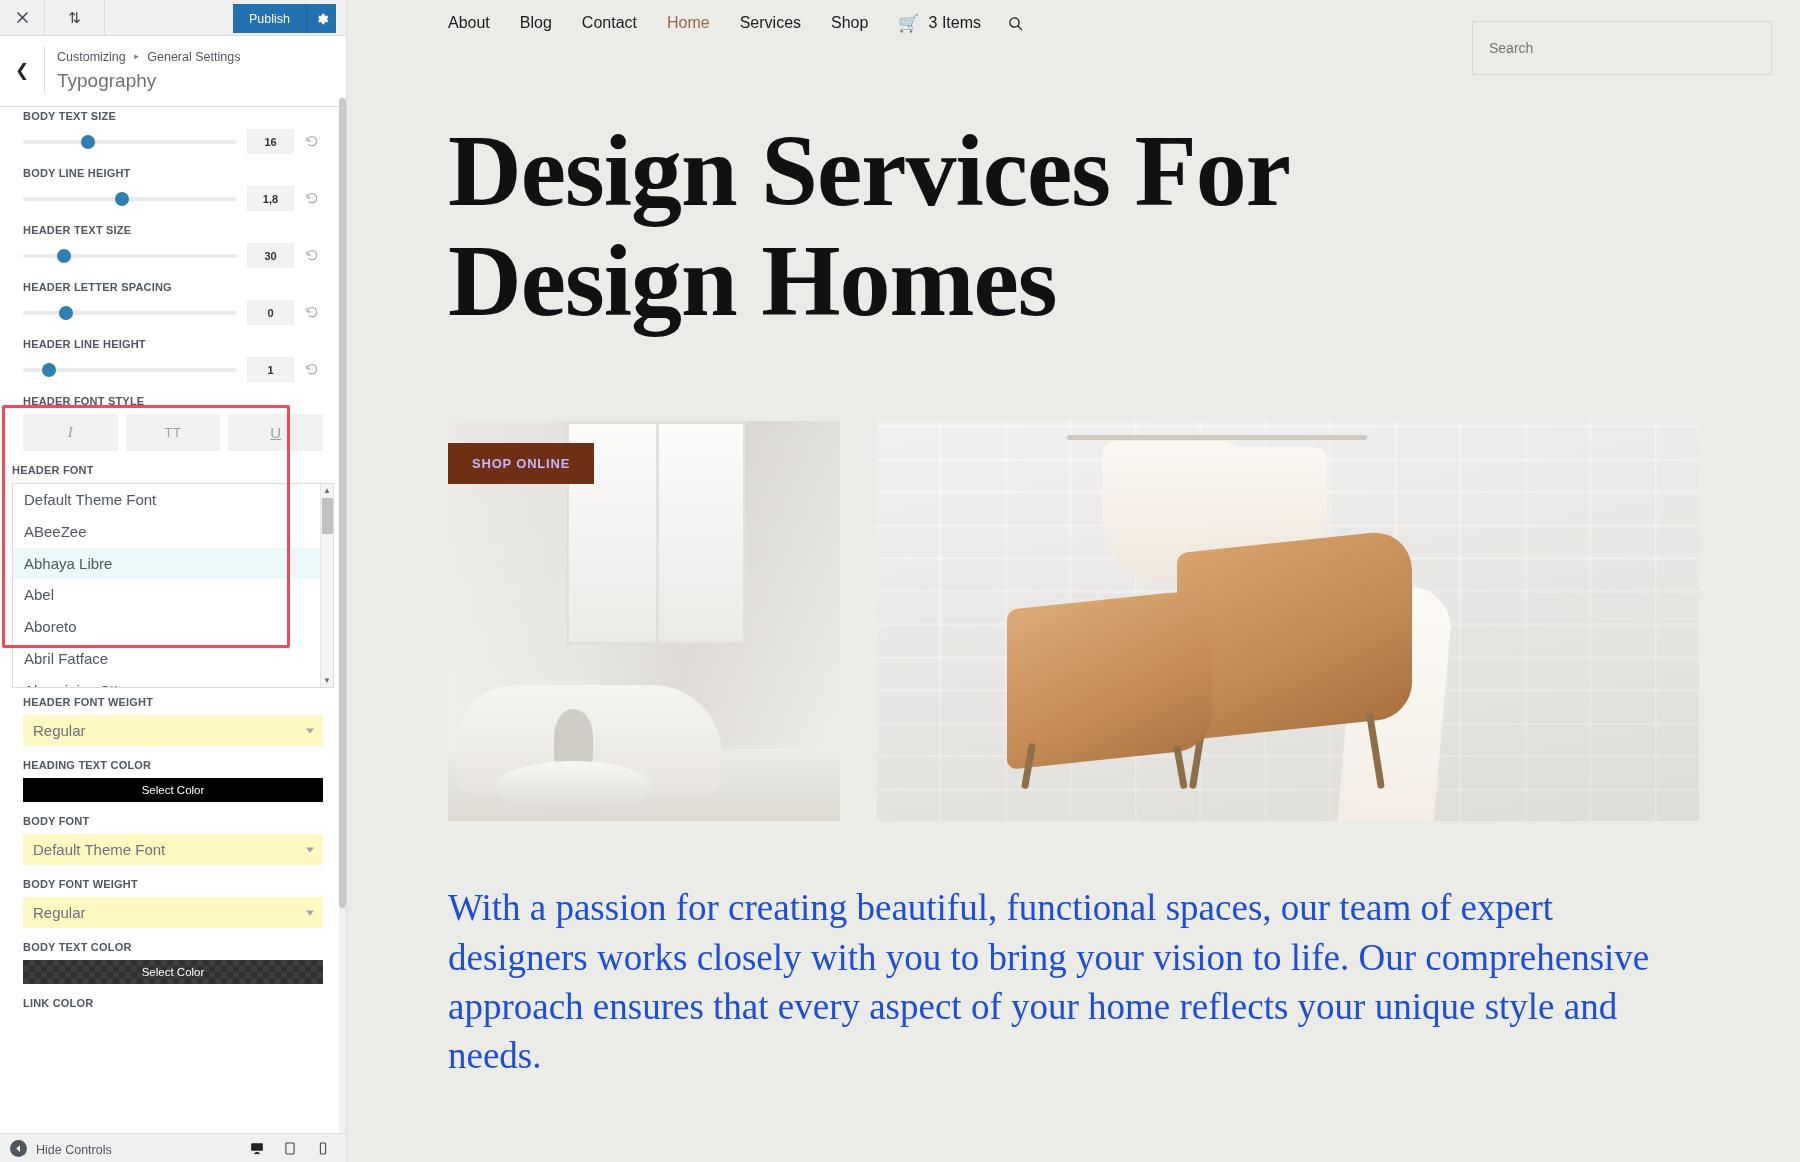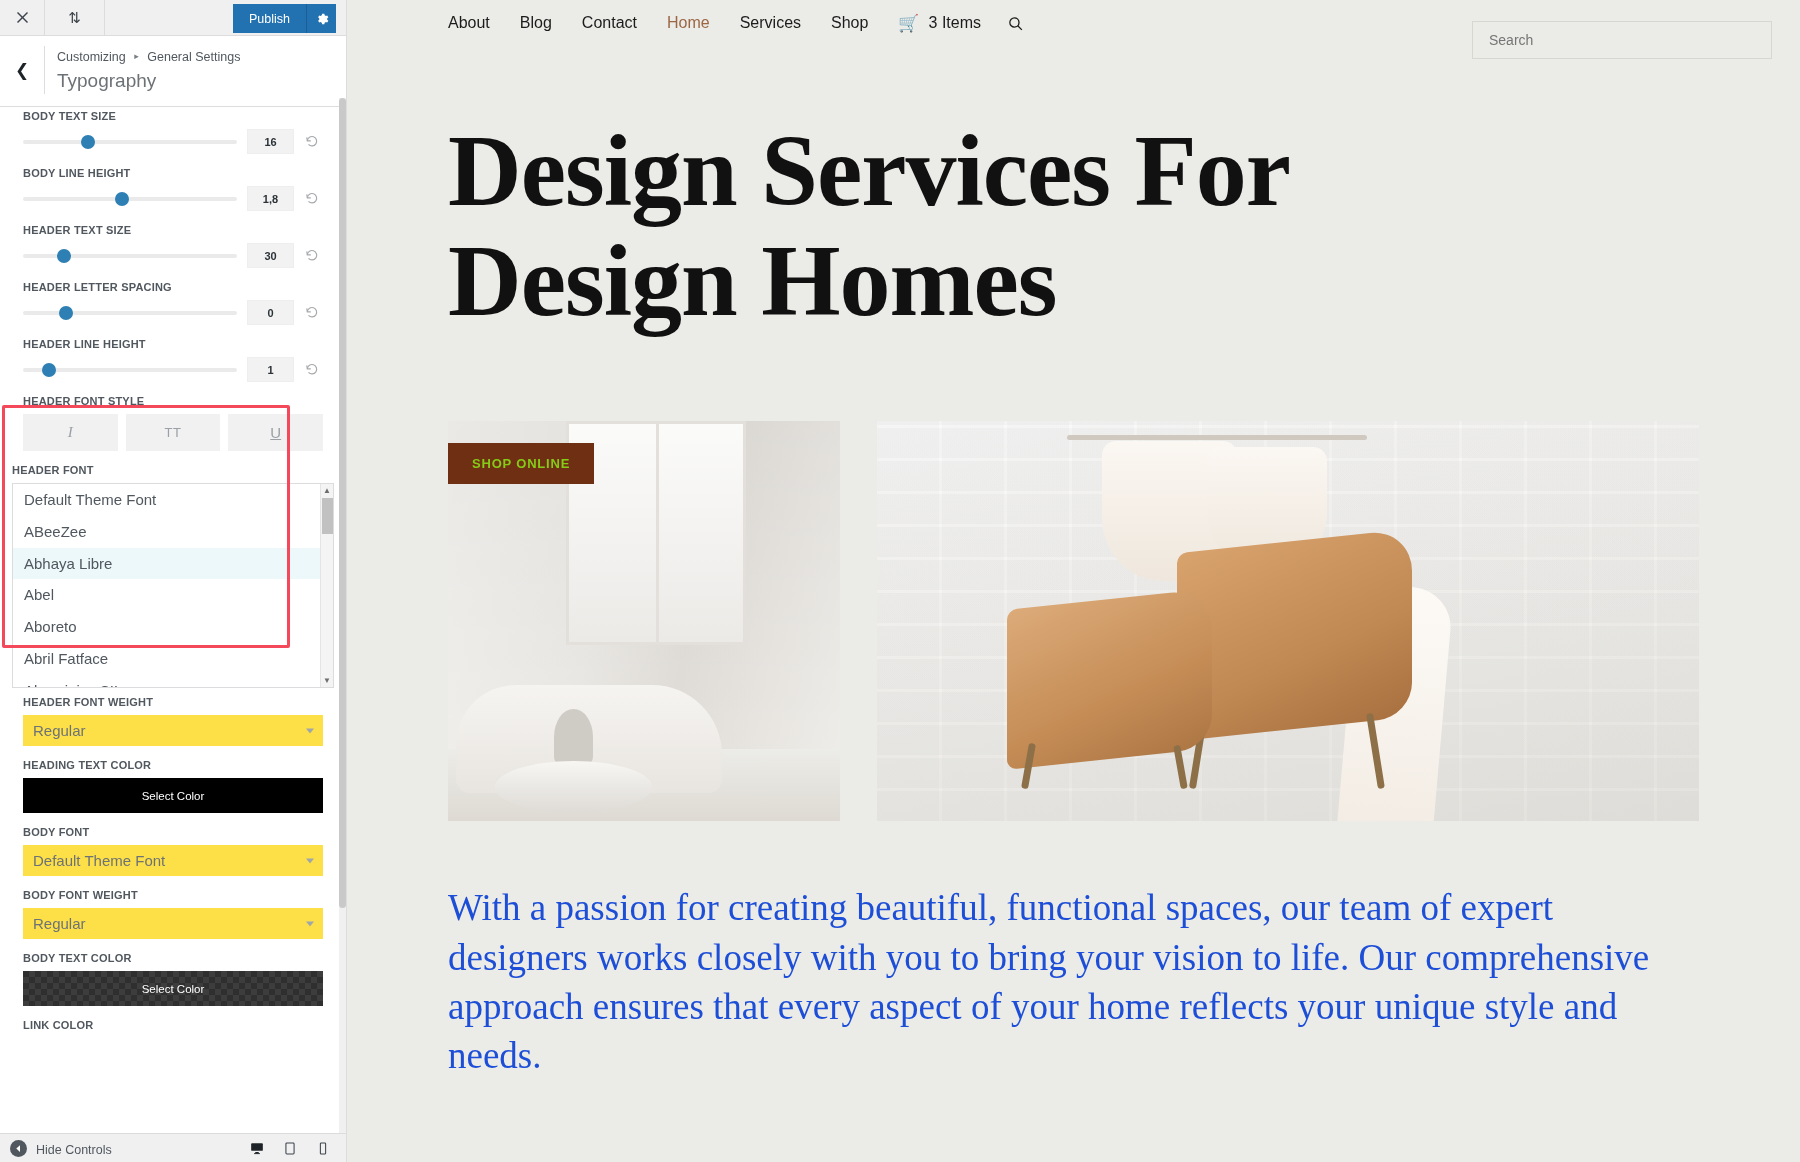--- a/index.html
+++ b/index.html
@@ -154,39 +154,39 @@
     height:13px; display:flex; align-items:center; justify-content:center;
     color:#6d6d6d; font-size:8px; cursor:pointer;
   }
   .fl-thumb {
     position:absolute; left:1px; top:14px; width:11px; height:36px;
     background:#c1c1c1;
   }
 
   
   .cz-select {
-    width:100%; height:31px; background:#fde047;
+    width:100%; height:31px; background:#fef9c3;
     border:none; border-radius:0;
     font-size:15px; color:#6d7276; padding:0 26px 0 10px;
     font-family:inherit;
     -webkit-appearance:none; appearance:none;
     position:relative; display:flex; align-items:center;
     cursor:pointer;
   }
   .select-wrap { position:relative; }
   .select-caret {
     position:absolute; right:9px; top:50%; transform:translateY(-50%);
     width:0; height:0; border-left:4px solid transparent;
     border-right:4px solid transparent; border-top:5px solid #a0a5aa;
     pointer-events:none;
   }
 
   
   .color-btn {
-    width:100%; height:35px; display:flex; align-items:center; justify-content:center;
+    width:100%; height:24px; display:flex; align-items:center; justify-content:center;
     font-size:11.5px; color:#fff; cursor:pointer; border:none;
     font-family:inherit;
   }
   .color-btn.black { background:#000; }
   .color-btn.checker {
     background-color:#2f2f2f;
     background-image:
       linear-gradient(45deg, #3d3d3d 25%, transparent 25%, transparent 75%, #3d3d3d 75%),
       linear-gradient(45deg, #3d3d3d 25%, transparent 25%, transparent 75%, #3d3d3d 75%);
     background-size:12px 12px;
@@ -230,21 +230,21 @@
   .nav-item.active { color:#9c6644; }
   .nav-cart {
     display:flex; align-items:center; font-size:16px; color:#1c1c1c;
     margin-right:26px; cursor:pointer;
   }
   .nav-cart .cart-ico { margin-right:9px; font-size:17px; }
   .nav-search-ico { cursor:pointer; color:#1c1c1c; display:flex; align-items:center;}
   .nav-search-ico svg { width:17px; height:17px; }
   .site-search {
     position:absolute; right:28px; top:21px;
-    width:300px; height:38px; background:#ebebe7;
+    width:300px; height:54px; background:#ebebe7;
     border:1px solid #d7d7d2; padding:0 14px;
     font-size:14px; color:#6f6f6f; font-family:inherit;
     display:flex; align-items:center;
   }
   .site-search input {
     width:100%; border:none; background:transparent; outline:none;
     font-size:14px; color:#6f6f6f; font-family:inherit;
   }
 
   .hero-title {
@@ -334,21 +334,21 @@
     background:linear-gradient(180deg,#fdfaf6,#f0e9e0);
     border-radius:40px 40px 24px 24px; transform:rotate(5deg);
   }
   .rail {
     position:absolute; left:190px; top:14px; width:300px; height:5px;
     background:#cfc9c0; border-radius:3px;
   }
 
   .shop-badge {
     position:absolute; left:0; top:22px;
-    background:#6f2f12; color:#84cc16;
+    background:#6f2f12; color:#c4b5fd;
     font-size:13px; font-weight:700; letter-spacing:.8px;
     padding:13px 24px; z-index:3;
   }
 
   .site-para {
     font-family:"Liberation Serif", serif;
     font-size:37px; line-height:1.33; color:#1d4ed8;
     margin:62px 0 0 100px; max-width:1240px; font-weight:400;
   }
 </style>

